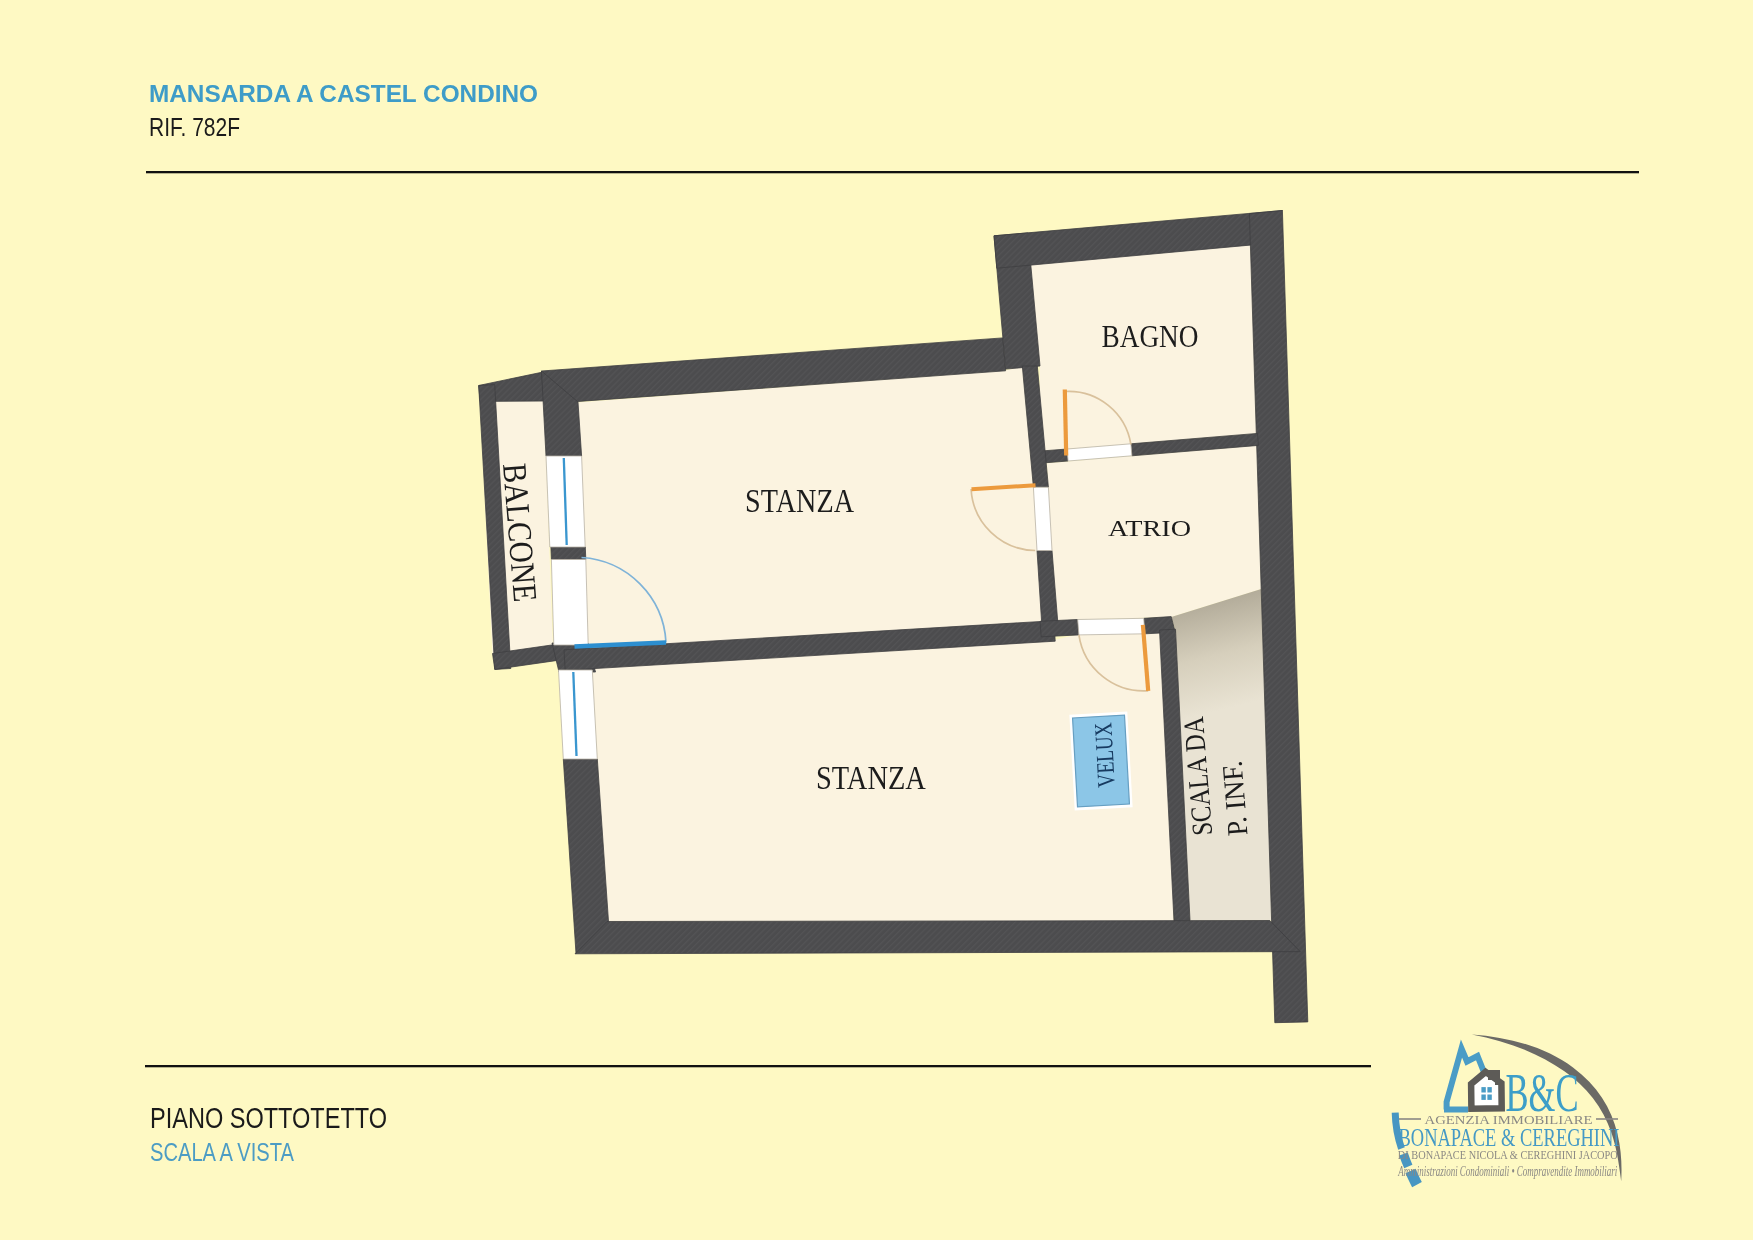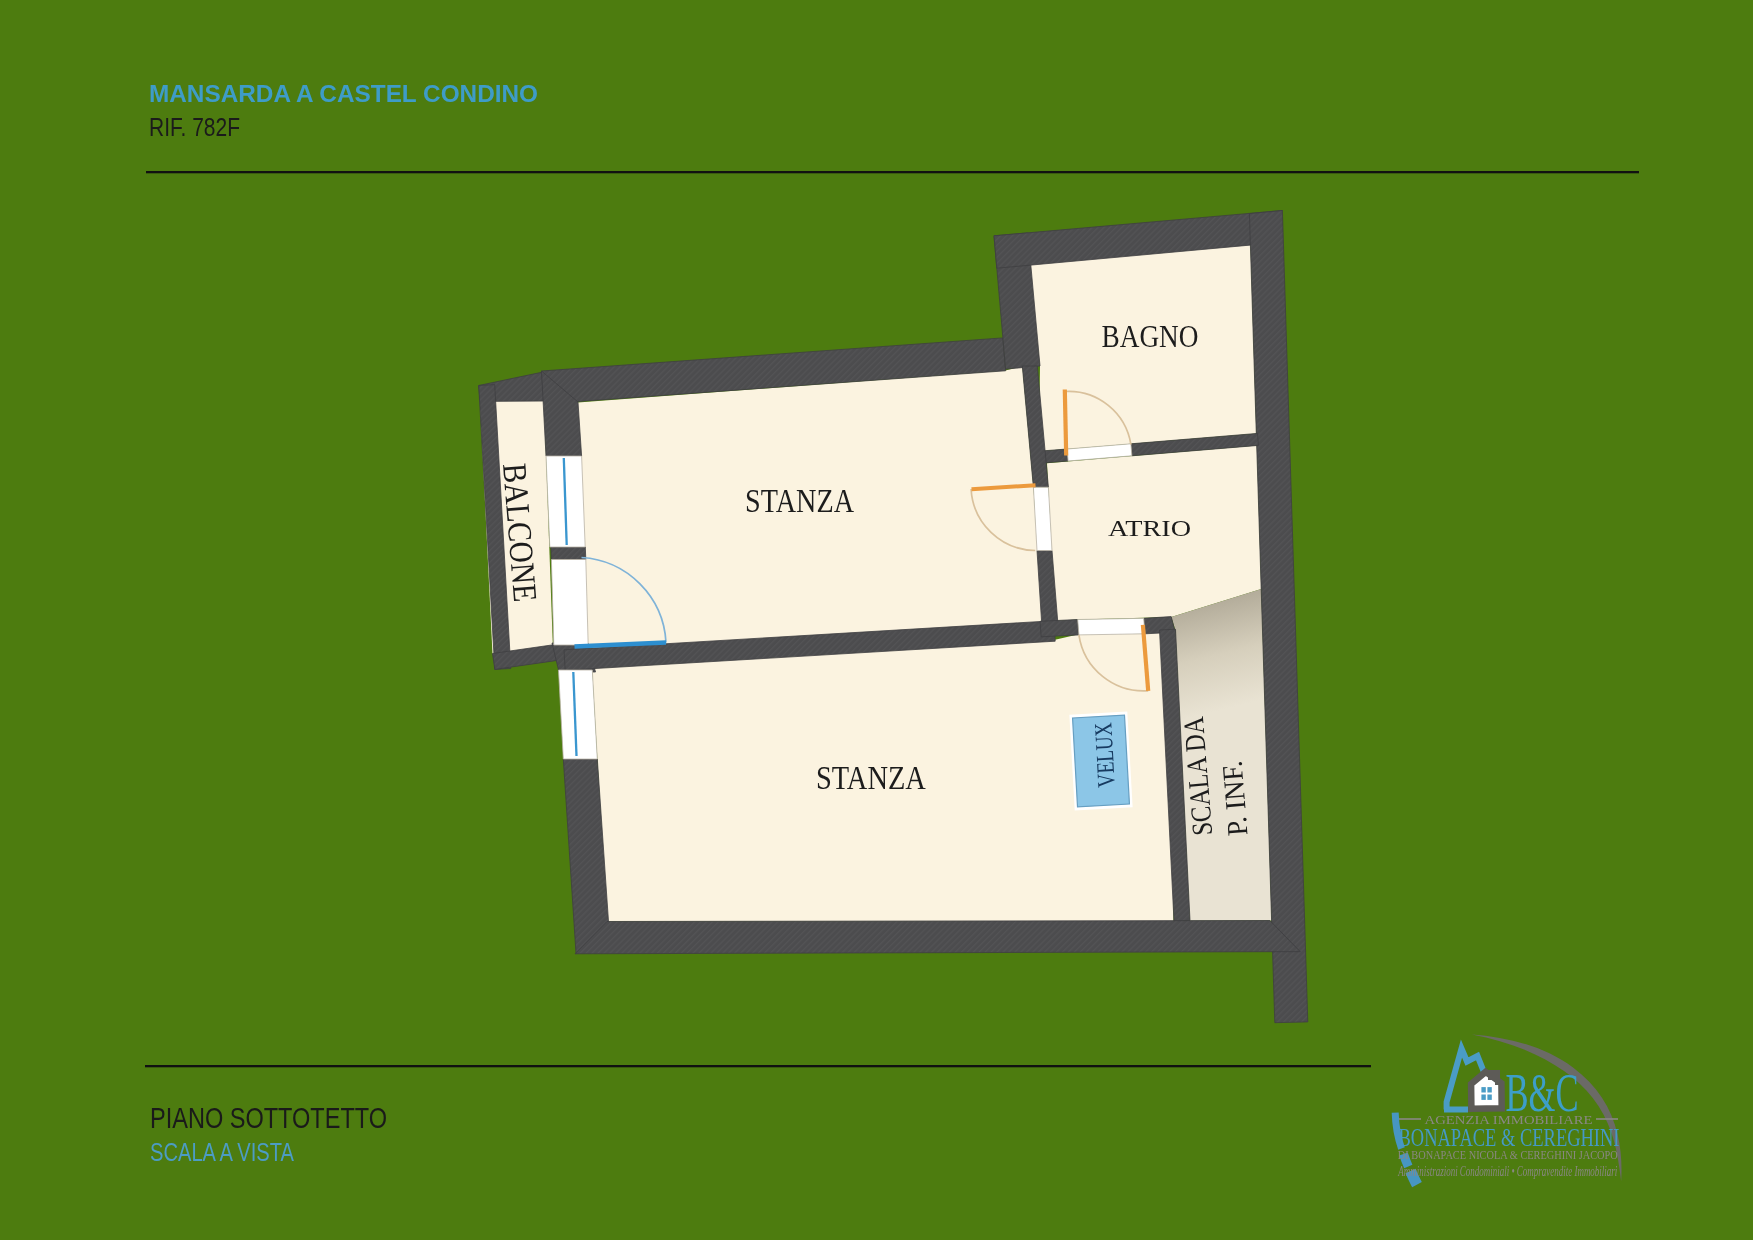--- a/index.html
+++ b/index.html
@@ -1,16 +1,16 @@
 <!DOCTYPE html>
 <html><head>
 <meta charset="utf-8">
 <style>
   html,body{margin:0;padding:0;background:#ffffff;}
-  .page{position:relative;width:1753px;height:1240px;background:#4d7c0f;overflow:hidden;
+  .page{position:relative;width:1753px;height:1240px;background:#fef9c3;overflow:hidden;
         font-family:"Liberation Sans", sans-serif;}
   svg text{font-family:"Liberation Serif", serif;}
 </style>
 </head>
 <body>
 <div class="page">
 <svg width="1753" height="1240" viewBox="0 0 1753 1240">
 <defs>
   <pattern id="hatch" patternUnits="userSpaceOnUse" width="4.2" height="4.2" patternTransform="rotate(-45)">
     <rect width="4.2" height="4.2" fill="#4c4c4e"></rect>

